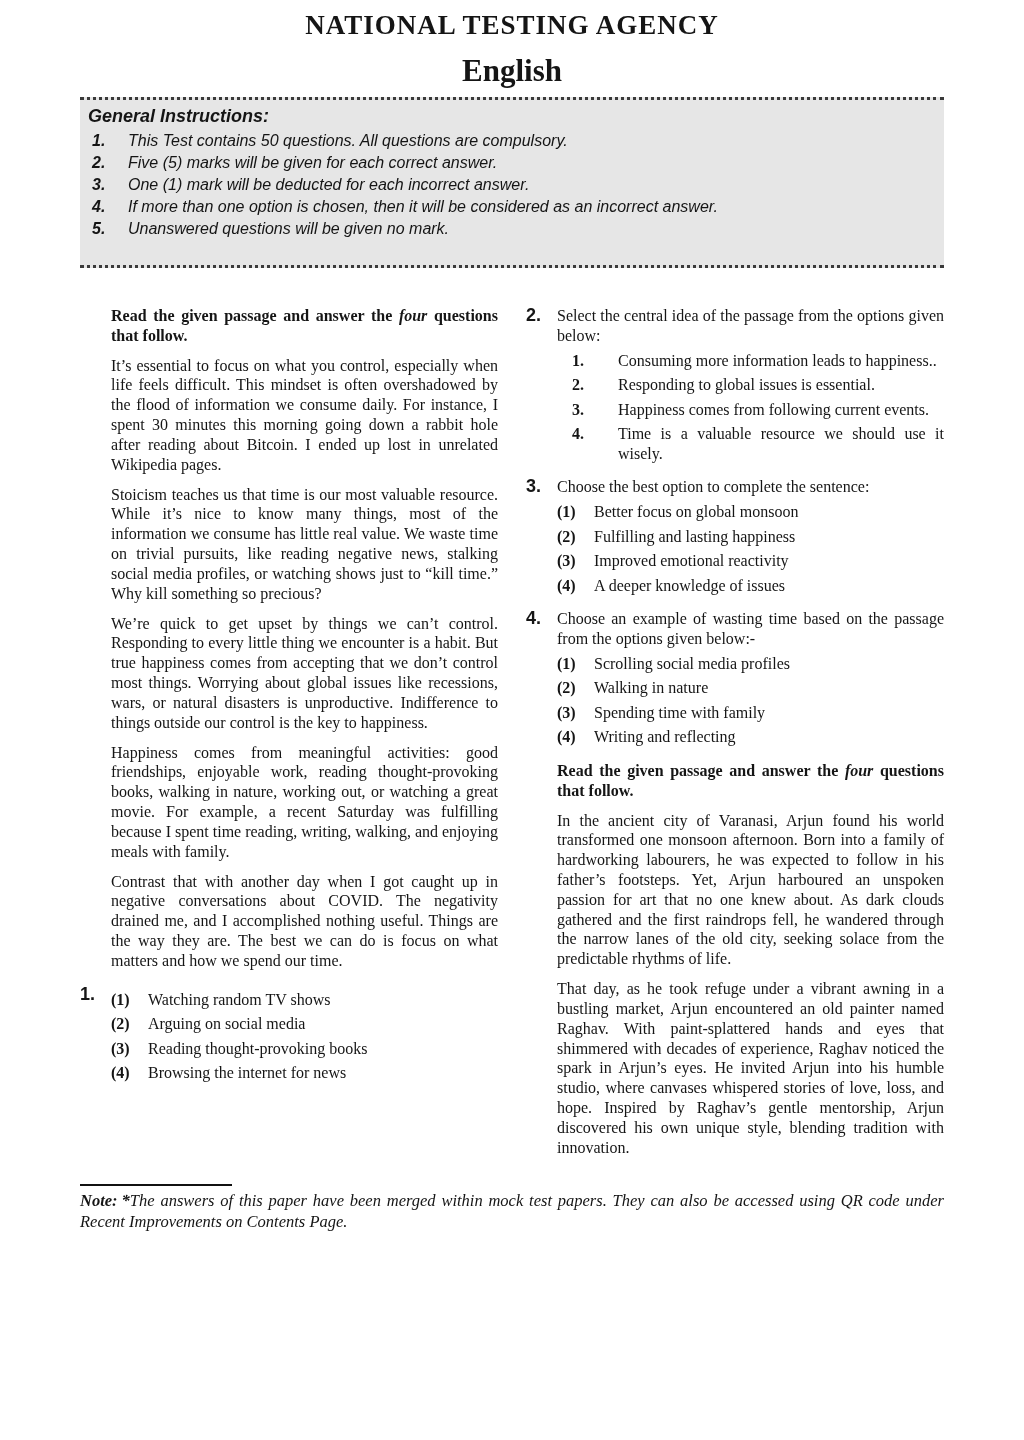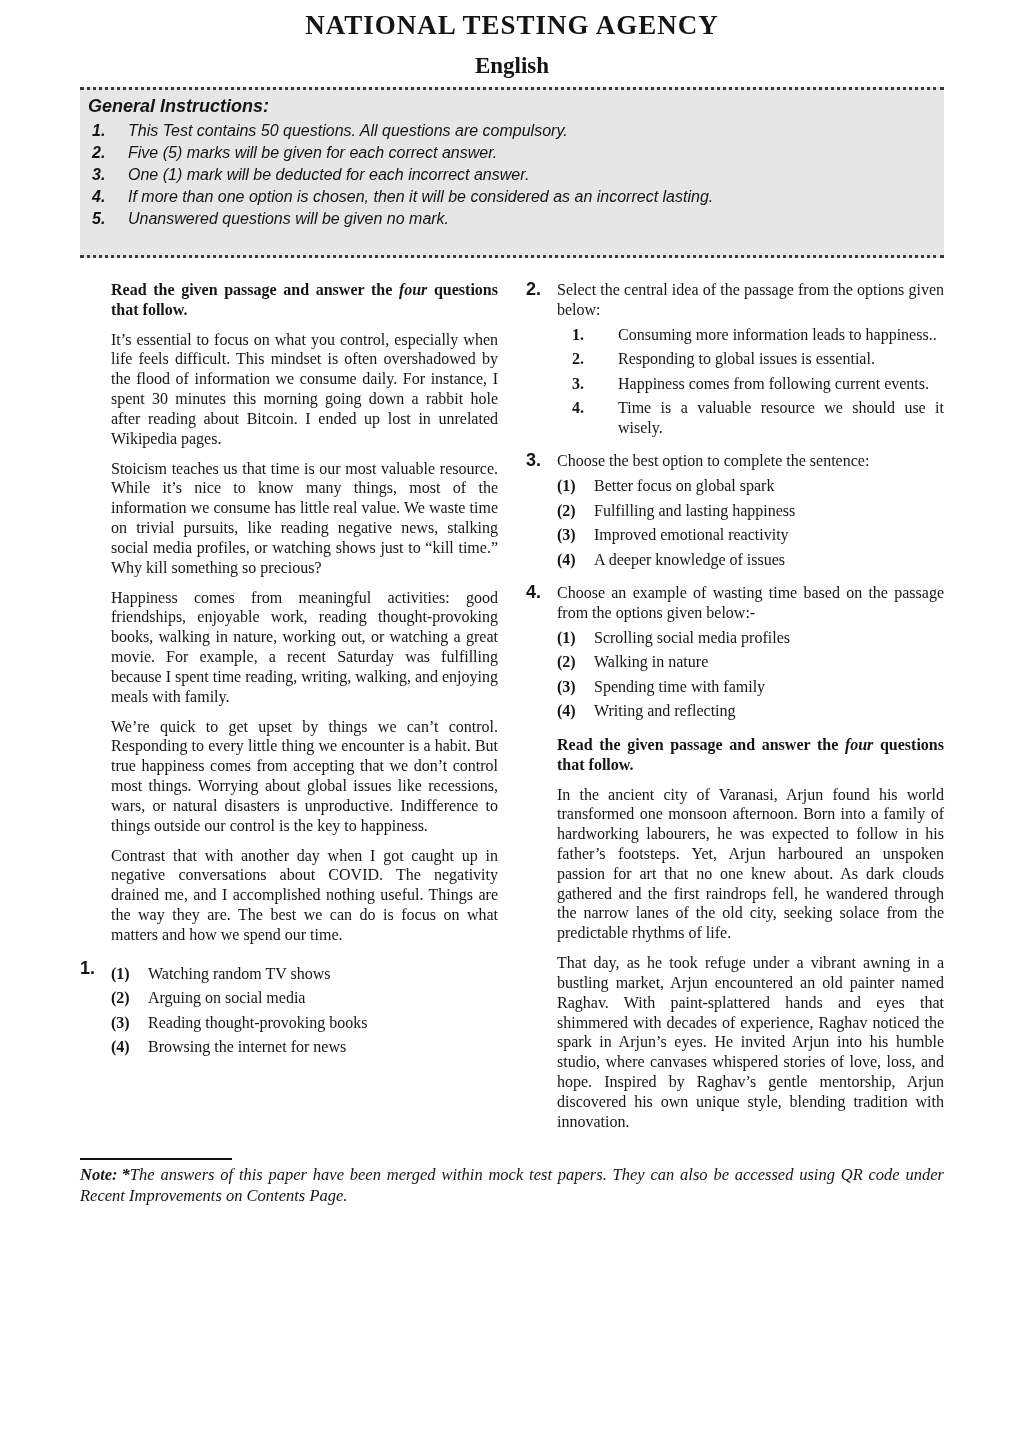--- a/index.html
+++ b/index.html
@@ -24,21 +24,21 @@
   .agency {
     margin-top:10px;
     text-align:center;
     font-size:27px;
     font-weight:700;
     letter-spacing:1px;
   }
   .subject {
     margin-top:12px;
     text-align:center;
-    font-size:23px;
+    font-size:31px;
     font-weight:700;
   }
   .meta-row {
     margin-top:16px;
     display:flex;
     justify-content:space-between;
     font-family:"Liberation Sans", sans-serif;
     font-weight:700;
     font-size:18px;
   }
@@ -63,21 +63,21 @@
   .inst-num { font-weight:700; width:40px; flex:none; padding-left:4px; }
   .inst-text { flex:1; }
 
   
   .columns {
     display:flex;
     gap:28px;
     margin-top:22px;
     font-size:16px;
   }
-  .col { flex:1; min-width:0; }
+  .col { flex:1; min-width:0;margin-top:16px; }
 
   .passage-block { margin-left:31px; }
   .passage-header {
     font-weight:700;
     text-align:justify;
     line-height:1.24;
     margin-bottom:10px;
   }
   .passage-header .em { font-style:italic; }
   p.para {
@@ -140,40 +140,40 @@
     <div class="inst-item">
       <span class="inst-num">2.</span>
       <span class="inst-text">Five (5) marks will be given for each correct answer.</span>
     </div>
     <div class="inst-item">
       <span class="inst-num">3.</span>
       <span class="inst-text">One (1) mark will be deducted for each incorrect answer.</span>
     </div>
     <div class="inst-item">
       <span class="inst-num">4.</span>
-      <span class="inst-text">If more than one option is chosen, then it will be considered as an incorrect lasting.</span>
+      <span class="inst-text">If more than one option is chosen, then it will be considered as an incorrect answer.</span>
     </div>
     <div class="inst-item">
       <span class="inst-num">5.</span>
       <span class="inst-text">Unanswered questions will be given no mark.</span>
     </div>
   </div>
 
   <div class="columns">
 
     <div class="col">
 
       <div class="passage-block">
         <div class="passage-header">
           <span>Read the given passage and answer the </span><span class="em">four</span><span> questions that follow.</span>
         </div>
         <p class="para">It’s essential to focus on what you control, especially when life feels difficult. This mindset is often overshadowed by the flood of information we consume daily. For instance, I spent 30 minutes this morning going down a rabbit hole after reading about Bitcoin. I ended up lost in unrelated Wikipedia pages.</p>
         <p class="para">Stoicism teaches us that time is our most valuable resource. While it’s nice to know many things, most of the information we consume has little real value. We waste time on trivial pursuits, like reading negative news, stalking social media profiles, or watching shows just to “kill time.” Why kill something so precious?</p>
+        <p class="para">We’re quick to get upset by things we can’t control. Responding to every little thing we encounter is a habit. But true happiness comes from accepting that we don’t control most things. Worrying about global issues like recessions, wars, or natural disasters is unproductive. Indifference to things outside our control is the key to happiness.</p>
         <p class="para">Happiness comes from meaningful activities: good friendships, enjoyable work, reading thought-provoking books, walking in nature, working out, or watching a great movie. For example, a recent Saturday was fulfilling because I spent time reading, writing, walking, and enjoying meals with family.</p>
-        <p class="para">We’re quick to get upset by things we can’t control. Responding to every little thing we encounter is a habit. But true happiness comes from accepting that we don’t control most things. Worrying about global issues like recessions, wars, or natural disasters is unproductive. Indifference to things outside our control is the key to happiness.</p>
         <p class="para">Contrast that with another day when I got caught up in negative conversations about COVID. The negativity drained me, and I accomplished nothing useful. Things are the way they are. The best we can do is focus on what matters and how we spend our time.</p>
       </div>
 
       <div class="q">
         <div class="q-num">1.</div>
         <div class="q-body">
           <div class="opts">
             <div class="opt">
               <span class="opt-label">(1)</span>
               <span class="opt-text">Watching random TV shows</span>
@@ -223,21 +223,21 @@
         </div>
       </div>
 
       <div class="q">
         <div class="q-num">3.</div>
         <div class="q-body">
           <div class="q-text">Choose the best option to complete the sentence:</div>
           <div class="opts">
             <div class="opt">
               <span class="opt-label">(1)</span>
-              <span class="opt-text">Better focus on global spark</span>
+              <span class="opt-text">Better focus on global monsoon</span>
             </div>
             <div class="opt">
               <span class="opt-label">(2)</span>
               <span class="opt-text">Fulfilling and lasting happiness</span>
             </div>
             <div class="opt">
               <span class="opt-label">(3)</span>
               <span class="opt-text">Improved emotional reactivity</span>
             </div>
             <div class="opt">

